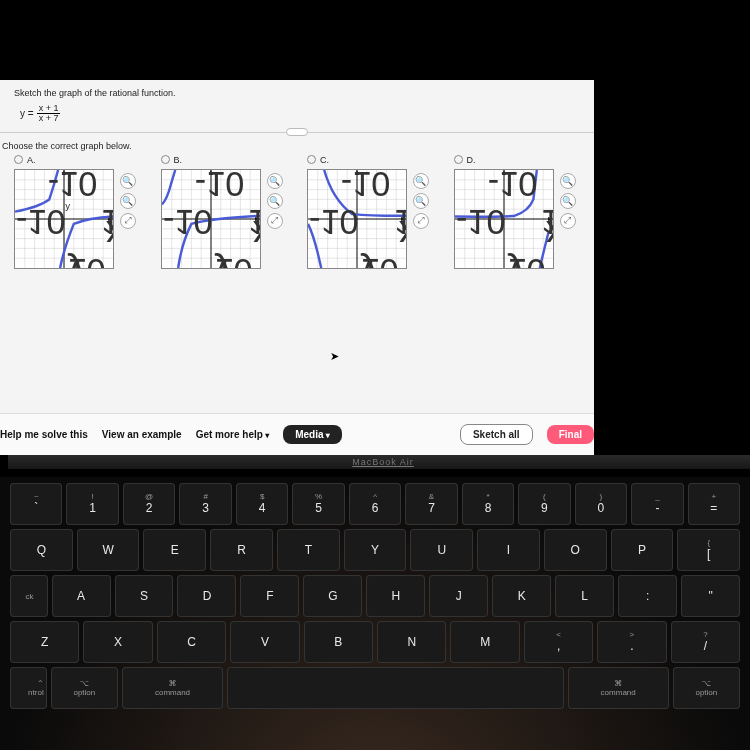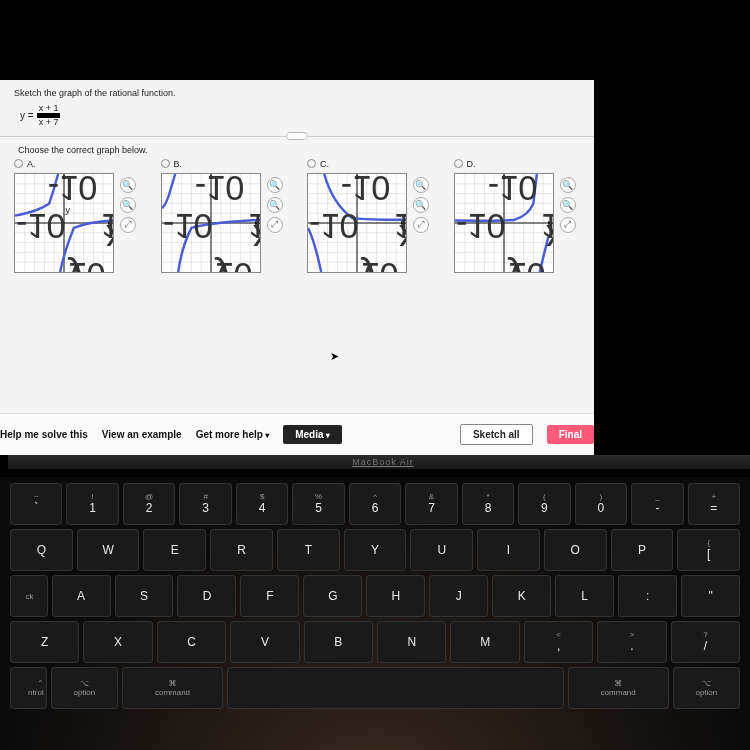--- a/index.html
+++ b/index.html
@@ -20,37 +20,37 @@
     background: #f4f4f4;
     color: #222;
     font-size: 9px;
     display: flex;
     flex-direction: column;
   }
   .prompt-area { padding: 8px 14px 4px; }
   .prompt-text { font-size: 9px; margin-bottom: 6px; }
   .eq { font-size: 10px; padding-left: 6px; display:flex; align-items:center; gap:3px;}
   .frac { display:inline-flex; flex-direction:column; align-items:center; font-size:9px; line-height:1.05;}
-  .frac .num { border-bottom:5px solid #000000; padding:0 2px;}
+  .frac .num { border-bottom:1px solid #000000; padding:0 2px;}
   .frac .den { padding:0 2px;}
   .divider { margin-top:4px; position:relative;}
   .divider-line { border-top:1px solid #ccc; }
   .handle { position:absolute; left:50%; transform:translateX(-50%); top:-4px; width:22px; height:8px; border:1px solid #bbb; border-radius:4px; background:#fff;}
-  .choose-area { padding:8px 18px 0; }
+  .choose-area { padding:8px 2px 0; }
   .options { display:flex; gap:20px; padding:4px 14px 0;}
   .option { flex:1; display:flex; flex-direction:column;}
   .opt-head { display:flex; align-items:center; gap:4px; font-size:9px; margin-bottom:4px;}
   .radio { width:9px; height:9px; border:1px solid #888; border-radius:50%; display:inline-block;}
   .graph-row { display:flex; align-items:flex-start; gap:6px;}
   .zoom-col { display:flex; flex-direction:column; gap:4px; padding-top:4px;}
   .zbtn { width:16px; height:16px; border:1px solid #aaa; border-radius:50%; background:#fff; display:flex; align-items:center; justify-content:center; font-size:9px; color:#555; cursor:pointer;}
   svg.graph { width:100px; height:100px; border:1px solid #888; background:#fff;}
   .toolbar { margin-top:auto; padding:10px 0; display:flex; align-items:center; gap:14px; border-top:1px solid #ddd; background:#fafafa; font-size:10px;}
   .toolbar .link { font-weight:bold; cursor:pointer; color:#111;}
-  .pill { padding:4px 12px; border-radius:2px; cursor:pointer; font-weight:bold;}
+  .pill { padding:4px 12px; border-radius:8px; cursor:pointer; font-weight:bold;}
   .pill.dark { background:#222; color:#fff;}
   .pill.outline { border:1px solid #888; background:#fff; color:#222;}
   .pill.pink { background:#ff5a7a; color:#fff;}
   .spacer { flex:1;}
   .dropdown-arrow::after{ content:" ▾"; font-size:8px;}
 
   
   .cursor { position:absolute; top:270px; left:330px; font-size:11px; color:#000;}
 
   

